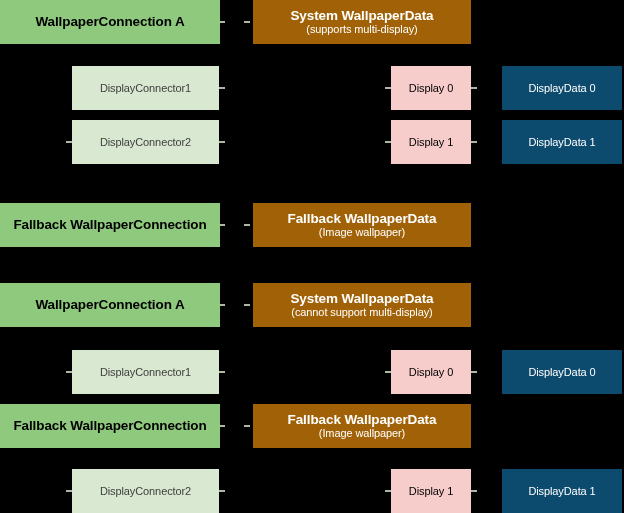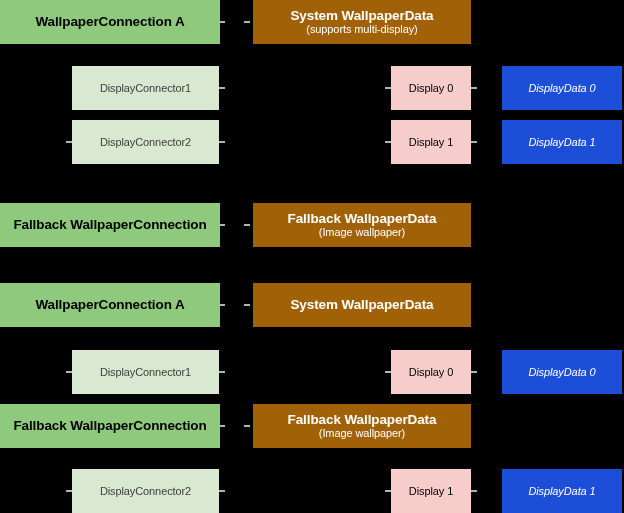--- a/index.html
+++ b/index.html
@@ -26,21 +26,21 @@
     line-height: 1.18;
     letter-spacing: -0.1px;
     white-space: nowrap;
   }
   .node .ln { display: block; }
   
   .c-green      { background: #8FC97E; color: #000000; }
   .c-ltgreen    { background: #D9E8D0; color: #404040; }
   .c-blue       { background: #a16207; color: #FFFFFF; }
   .c-pink       { background: #F7CDCB; color: #000000; }
-  .c-magenta    { background: #1d4ed8; color: #FFFFFF; font-style: italic; }
+  .c-magenta    { background: #0c4a6e; color: #FFFFFF; }
   .fs-13 { font-size: 11px; }
   .fs-13b { font-size: 13.5px; font-weight: 700; }
   
   .stub {
     position: absolute;
     height: 2px;
     background: #C9D8C0;
     opacity: 0.85;
   }
 </style>
@@ -101,20 +101,21 @@
     </div>
     <div class="node c-blue" style="left: 253px; top: 203px; width: 218px; height: 44px;">
       <span class="ln fs-13b">Fallback WallpaperData</span>
       <span class="ln fs-13">(Image wallpaper)</span>
     </div>
     <div class="node c-green" style="left: 0px; top: 283px; width: 220px; height: 44px;">
       <span class="ln fs-13b">WallpaperConnection A</span>
     </div>
     <div class="node c-blue" style="left: 253px; top: 283px; width: 218px; height: 44px;">
       <span class="ln fs-13b">System WallpaperData</span>
+      <span class="ln fs-13">(cannot support multi-display)</span>
     </div>
     <div class="node c-ltgreen" style="left: 72px; top: 350px; width: 147px; height: 44px;">
       <span class="ln fs-13">DisplayConnector1</span>
     </div>
     <div class="node c-pink" style="left: 391px; top: 350px; width: 80px; height: 44px;">
       <span class="ln fs-13">Display 0</span>
     </div>
     <div class="node c-magenta" style="left: 502px; top: 350px; width: 120px; height: 44px;">
       <span class="ln fs-13">DisplayData 0</span>
     </div>

